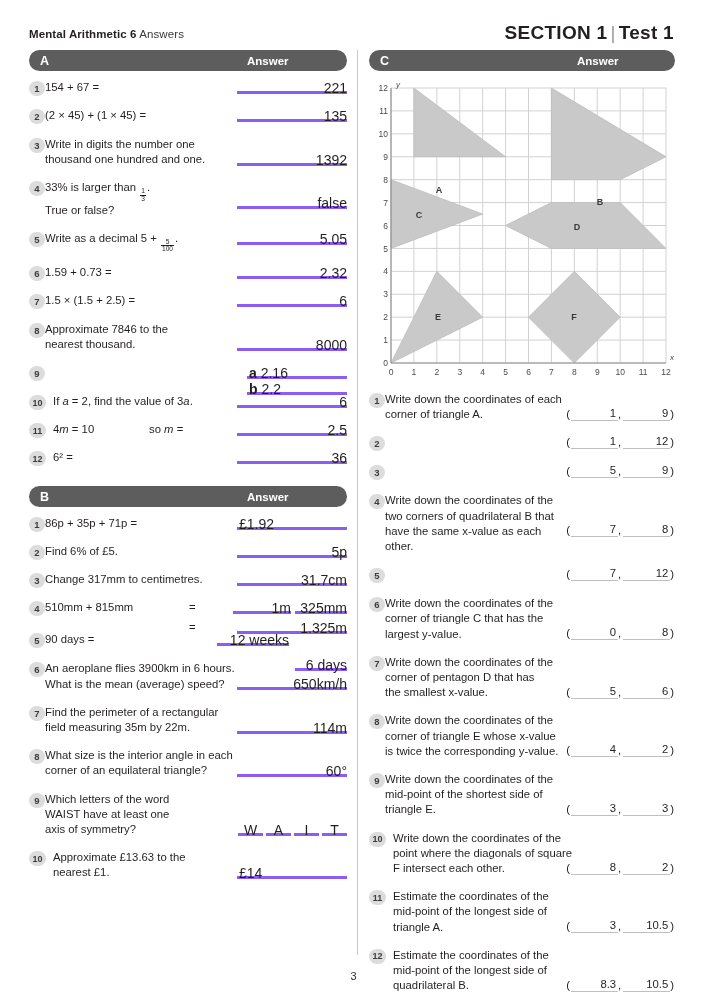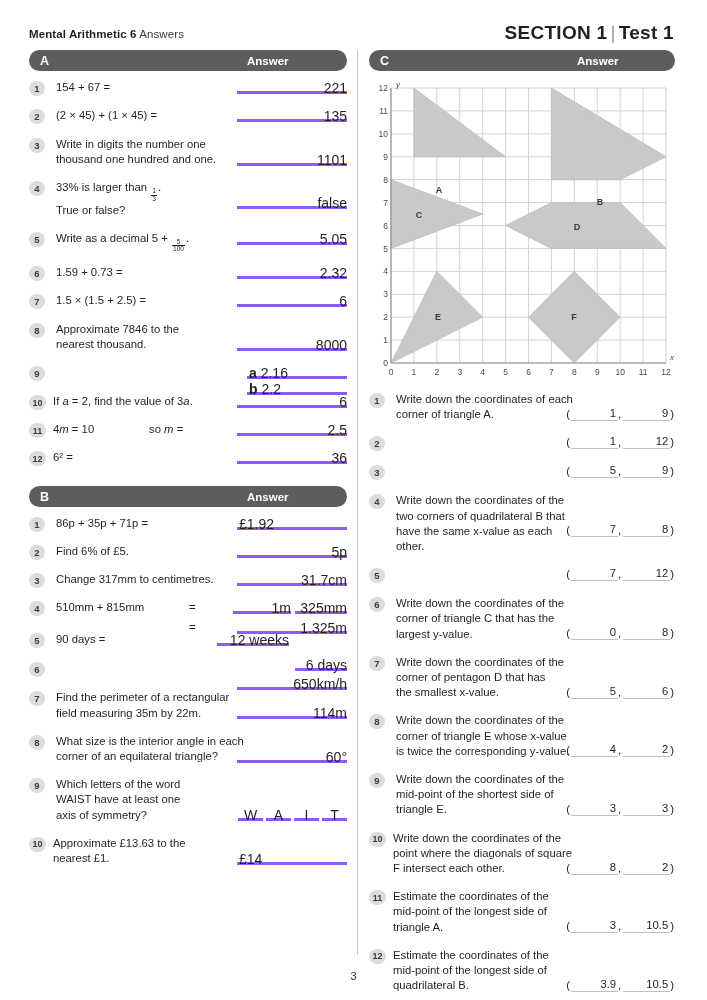--- a/index.html
+++ b/index.html
@@ -48,21 +48,21 @@
   
   .q { position: relative; display: flex; margin-top: 8px; }
   .num {
     flex: 0 0 16px; width: 16px; height: 15px; border-radius: 8px;
     background: #dcdcdc; color: #3c3c3c;
     font-size: 9.5px; font-weight: bold;
     display: flex; align-items: center; justify-content: center;
     margin-top: 1px;
   }
   .num.wide { flex-basis: 17px; width: 17px; font-size: 9px; }
-  .body { flex: 1 1 auto; padding-left: 11px; }
+  .body { flex: 1 1 auto; padding-left: 0; }
   .qtext { font-size: 11.3px; line-height: 15.2px; }
   .qtext .it { font-style: italic; }
 
   
   .frac {
     display: inline-flex; flex-direction: column; align-items: center;
     vertical-align: -2px; font-size: 6.6px; line-height: 6.6px;
     margin: 0 1px;
   }
   .frac .n { padding: 0 1px; }
@@ -135,21 +135,21 @@
       <div class="body">
         <div class="qtext">(2 × 45) + (1 × 45) =</div>
         <div class="ans" style="top:0; width:110px;">135</div>
       </div>
     </div>
 
     <div class="q" style="margin-top:13px;">
       <div class="num">3</div>
       <div class="body">
         <div class="qtext" style="width:180px;">Write in digits the number one<br>thousand one hundred and one.</div>
-        <div class="ans" style="top:15px; width:110px;">1101</div>
+        <div class="ans" style="top:15px; width:110px;">1392</div>
       </div>
     </div>
 
     <div class="q" style="margin-top:13px;">
       <div class="num">4</div>
       <div class="body">
         <div class="qtext" style="width:195px;">
           <span>33% is larger than </span><span class="frac">
               <span class="n">1</span>
               <span class="d">3</span>
@@ -286,20 +286,21 @@
       <div class="body">
         <div class="qtext">90 days =</div>
         <div class="ans" style="top:0; width:72px; right:58px;">12 weeks</div>
         <div class="ans" style="top:0; width:52px;margin-top:25px;">6 days</div>
       </div>
     </div>
 
     <div class="q" style="margin-top:13px;">
       <div class="num">6</div>
       <div class="body">
+        <div class="qtext" style="width:200px;">An aeroplane flies 3900km in 6 hours.<br>What is the mean (average) speed?</div>
         <div class="ans" style="top:15px; width:110px;">650km/h</div>
       </div>
     </div>
 
     <div class="q" style="margin-top:13px;">
       <div class="num">7</div>
       <div class="body">
         <div class="qtext" style="width:185px;">Find the perimeter of a rectangular<br>field measuring 35m by 22m.</div>
         <div class="ans" style="top:15px; width:110px;">114m</div>
       </div>
@@ -622,21 +623,21 @@
     <div class="q" style="margin-top:13px;">
       <div class="num wide">12</div>
       <div class="body" style="padding-left:7px;">
         <div class="qtext" style="width:180px;">
           <span>Estimate the coordinates of the</span><br>
           <span>mid-point of the longest side of</span><br>
           <span>quadrilateral B.</span>
         </div>
         <div class="coord" style="top:30px;">
           <span class="paren">(</span>
-          <span class="slot xv">3.9</span>
+          <span class="slot xv">8.3</span>
           <span class="comma">,</span>
           <span class="slot yv">10.5</span>
           <span class="paren">)</span>
         </div>
       </div>
     </div>
 
   </div>
 
   <div class="pageno">3</div>

